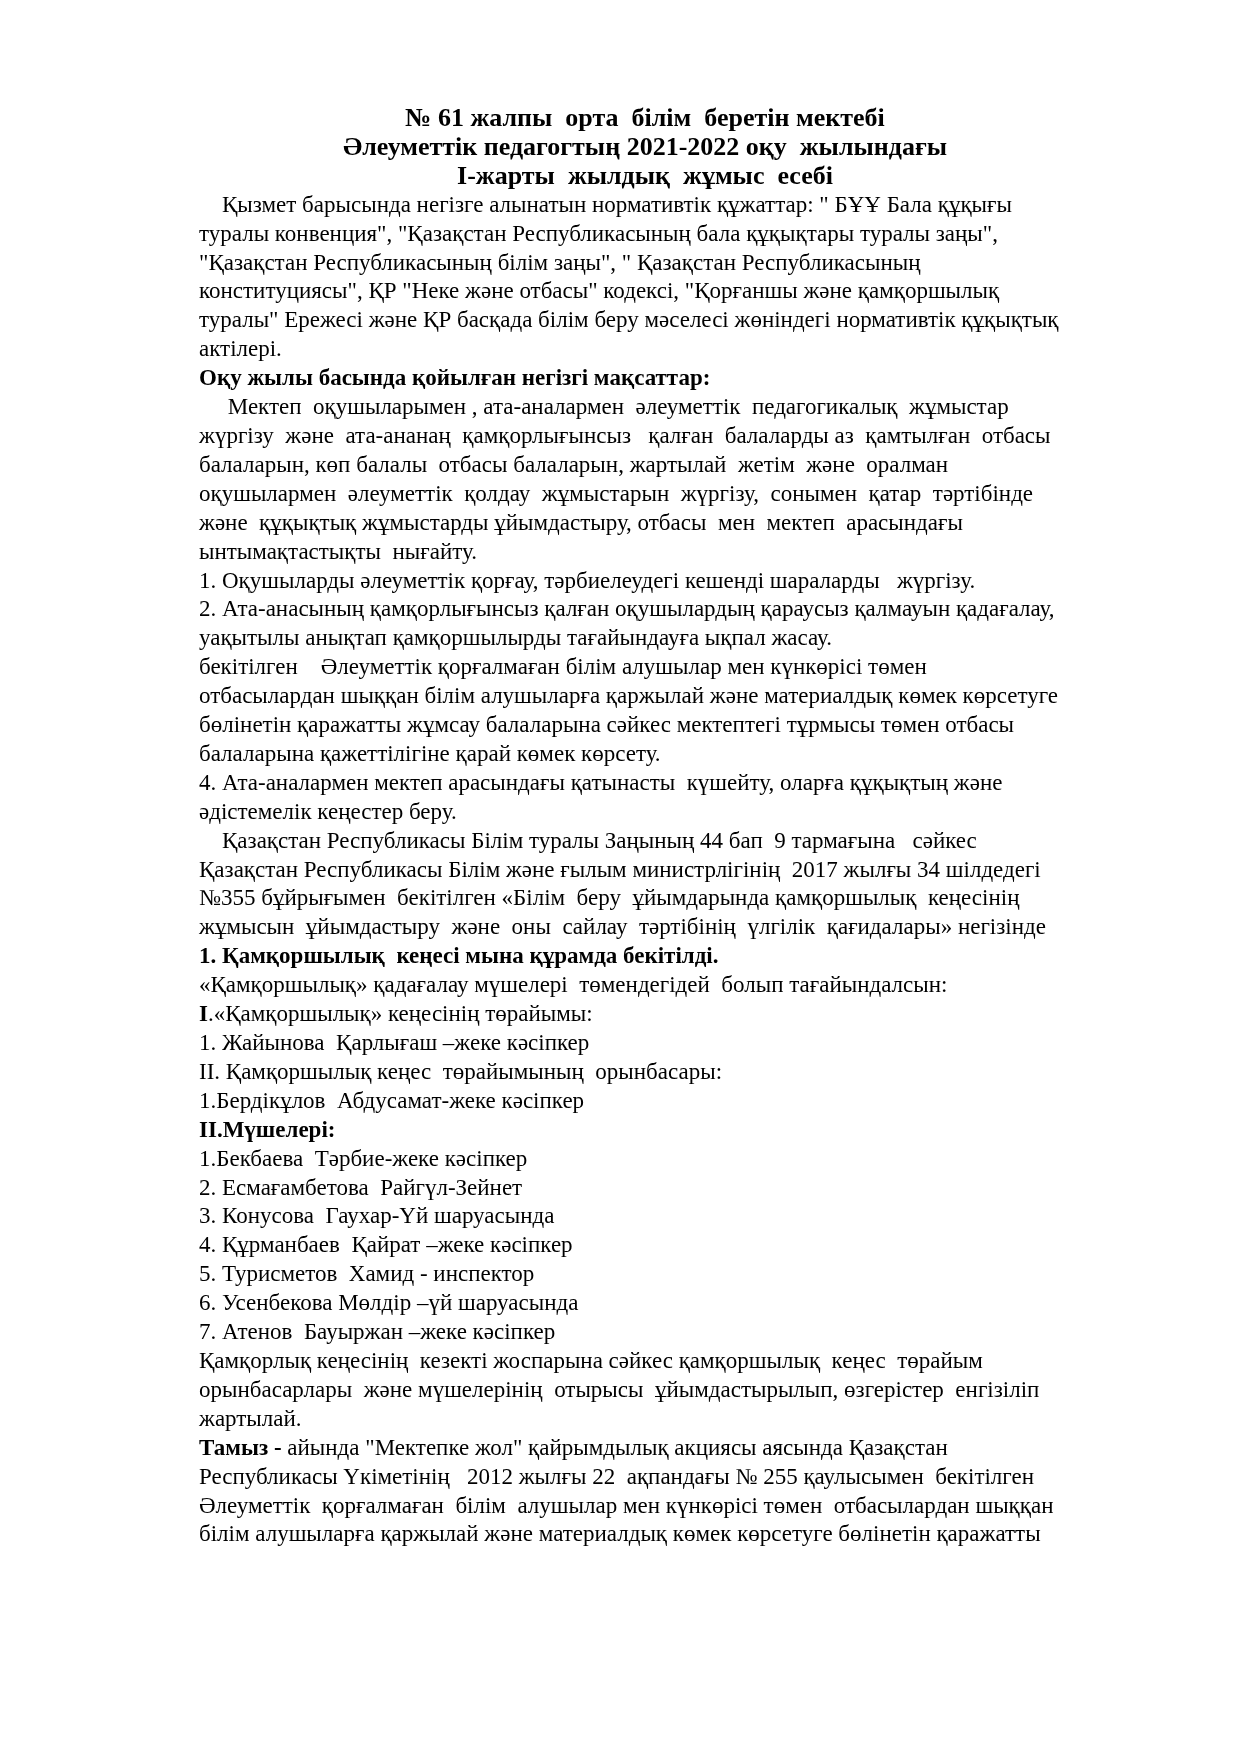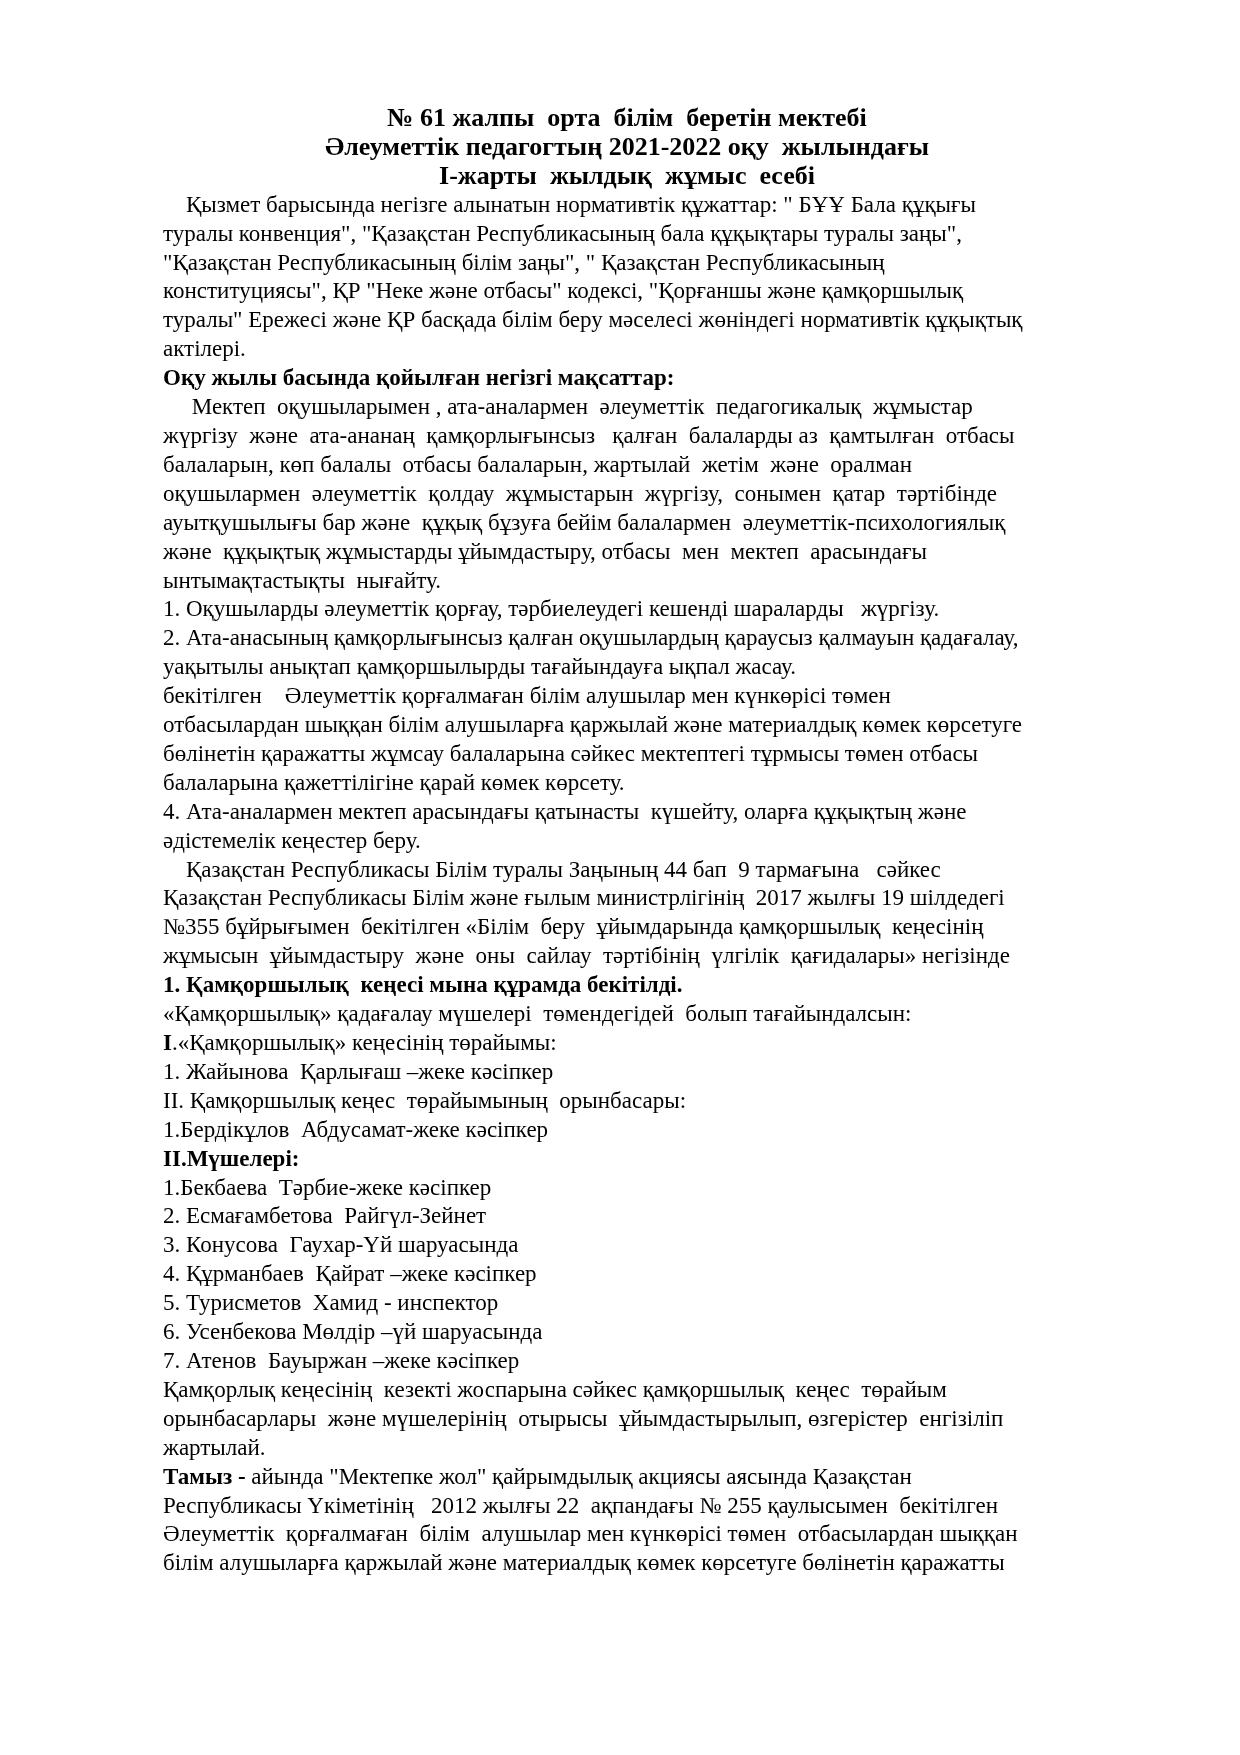--- a/index.html
+++ b/index.html
@@ -20,20 +20,21 @@
     position: absolute;
     left: 163px;
     top: 104px;
     width: 928px;
   }
   .line {
     white-space: pre;
     font-size: 23px;
     line-height: 28.9px;
     text-align: left;
+    margin-left: 36px;
   }
   .line.center {
     text-align: center;
   }
   .line.title {
     font-size: 26px;
   }
   .bold {
     font-weight: bold;
   }
@@ -50,34 +51,33 @@
       <div class="line"><span>туралы конвенция", "Қазақстан Республикасының бала құқықтары туралы заңы",</span></div>
       <div class="line"><span>"Қазақстан Республикасының білім заңы", " Қазақстан Республикасының</span></div>
       <div class="line"><span>конституциясы", ҚР "Неке және отбасы" кодексі, "Қорғаншы және қамқоршылық</span></div>
       <div class="line"><span>туралы" Ережесі және ҚР басқада білім беру мәселесі жөніндегі нормативтік құқықтық</span></div>
       <div class="line"><span>актілері.</span></div>
       <div class="line"><span class="bold">Оқу жылы басында қойылған негізгі мақсаттар:</span></div>
       <div class="line"><span>     Мектеп  оқушыларымен , ата-аналармен  әлеуметтік  педагогикалық  жұмыстар</span></div>
       <div class="line"><span>жүргізу  және  ата-ананаң  қамқорлығынсыз   қалған  балаларды аз  қамтылған  отбасы</span></div>
       <div class="line"><span>балаларын, көп балалы  отбасы балаларын, жартылай  жетім  және  оралман</span></div>
       <div class="line"><span>оқушылармен  әлеуметтік  қолдау  жұмыстарын  жүргізу,  сонымен  қатар  тәртібінде</span></div>
-      <div class="line"><span>ауытқушылығы бар және  құқық бұзуға бейім балалармен  әлеуметтік-психологиялық</span></div>
       <div class="line"><span>және  құқықтық жұмыстарды ұйымдастыру, отбасы  мен  мектеп  арасындағы</span></div>
       <div class="line"><span>ынтымақтастықты  нығайту.</span></div>
       <div class="line"><span>1. Оқушыларды әлеуметтік қорғау, тәрбиелеудегі кешенді шараларды   жүргізу.</span></div>
       <div class="line"><span>2. Ата-анасының қамқорлығынсыз қалған оқушылардың қараусыз қалмауын қадағалау,</span></div>
       <div class="line"><span>уақытылы анықтап қамқоршылырды тағайындауға ықпал жасау.</span></div>
       <div class="line"><span>бекітілген    Әлеуметтік қорғалмаған білім алушылар мен күнкөрісі төмен</span></div>
       <div class="line"><span>отбасылардан шыққан білім алушыларға қаржылай және материалдық көмек көрсетуге</span></div>
       <div class="line"><span>бөлінетін қаражатты жұмсау балаларына сәйкес мектептегі тұрмысы төмен отбасы</span></div>
       <div class="line"><span>балаларына қажеттілігіне қарай көмек көрсету.</span></div>
       <div class="line"><span>4. Ата-аналармен мектеп арасындағы қатынасты  күшейту, оларға құқықтың және</span></div>
       <div class="line"><span>әдістемелік кеңестер беру.</span></div>
       <div class="line"><span>    Қазақстан Республикасы Білім туралы Заңының 44 бап  9 тармағына   сәйкес</span></div>
-      <div class="line"><span>Қазақстан Республикасы Білім және ғылым министрлігінің  2017 жылғы 19 шілдедегі</span></div>
+      <div class="line"><span>Қазақстан Республикасы Білім және ғылым министрлігінің  2017 жылғы 34 шілдедегі</span></div>
       <div class="line"><span>№355 бұйрығымен  бекітілген «Білім  беру  ұйымдарында қамқоршылық  кеңесінің</span></div>
       <div class="line"><span>жұмысын  ұйымдастыру  және  оны  сайлау  тәртібінің  үлгілік  қағидалары» негізінде</span></div>
       <div class="line"><span class="bold">1. Қамқоршылық  кеңесі мына құрамда бекітілді.</span></div>
       <div class="line"><span>«Қамқоршылық» қадағалау мүшелері  төмендегідей  болып тағайындалсын:</span></div>
       <div class="line"><span class="bold">І</span><span>.«Қамқоршылық» кеңесінің төрайымы:</span></div>
       <div class="line"><span>1. Жайынова  Қарлығаш –жеке кәсіпкер</span></div>
       <div class="line"><span>ІІ. Қамқоршылық кеңес  төрайымының  орынбасары:</span></div>
       <div class="line"><span>1.Бердікұлов  Абдусамат-жеке кәсіпкер</span></div>
       <div class="line"><span class="bold">ІІ.Мүшелері:</span></div>
       <div class="line"><span>1.Бекбаева  Тәрбие-жеке кәсіпкер</span></div>

